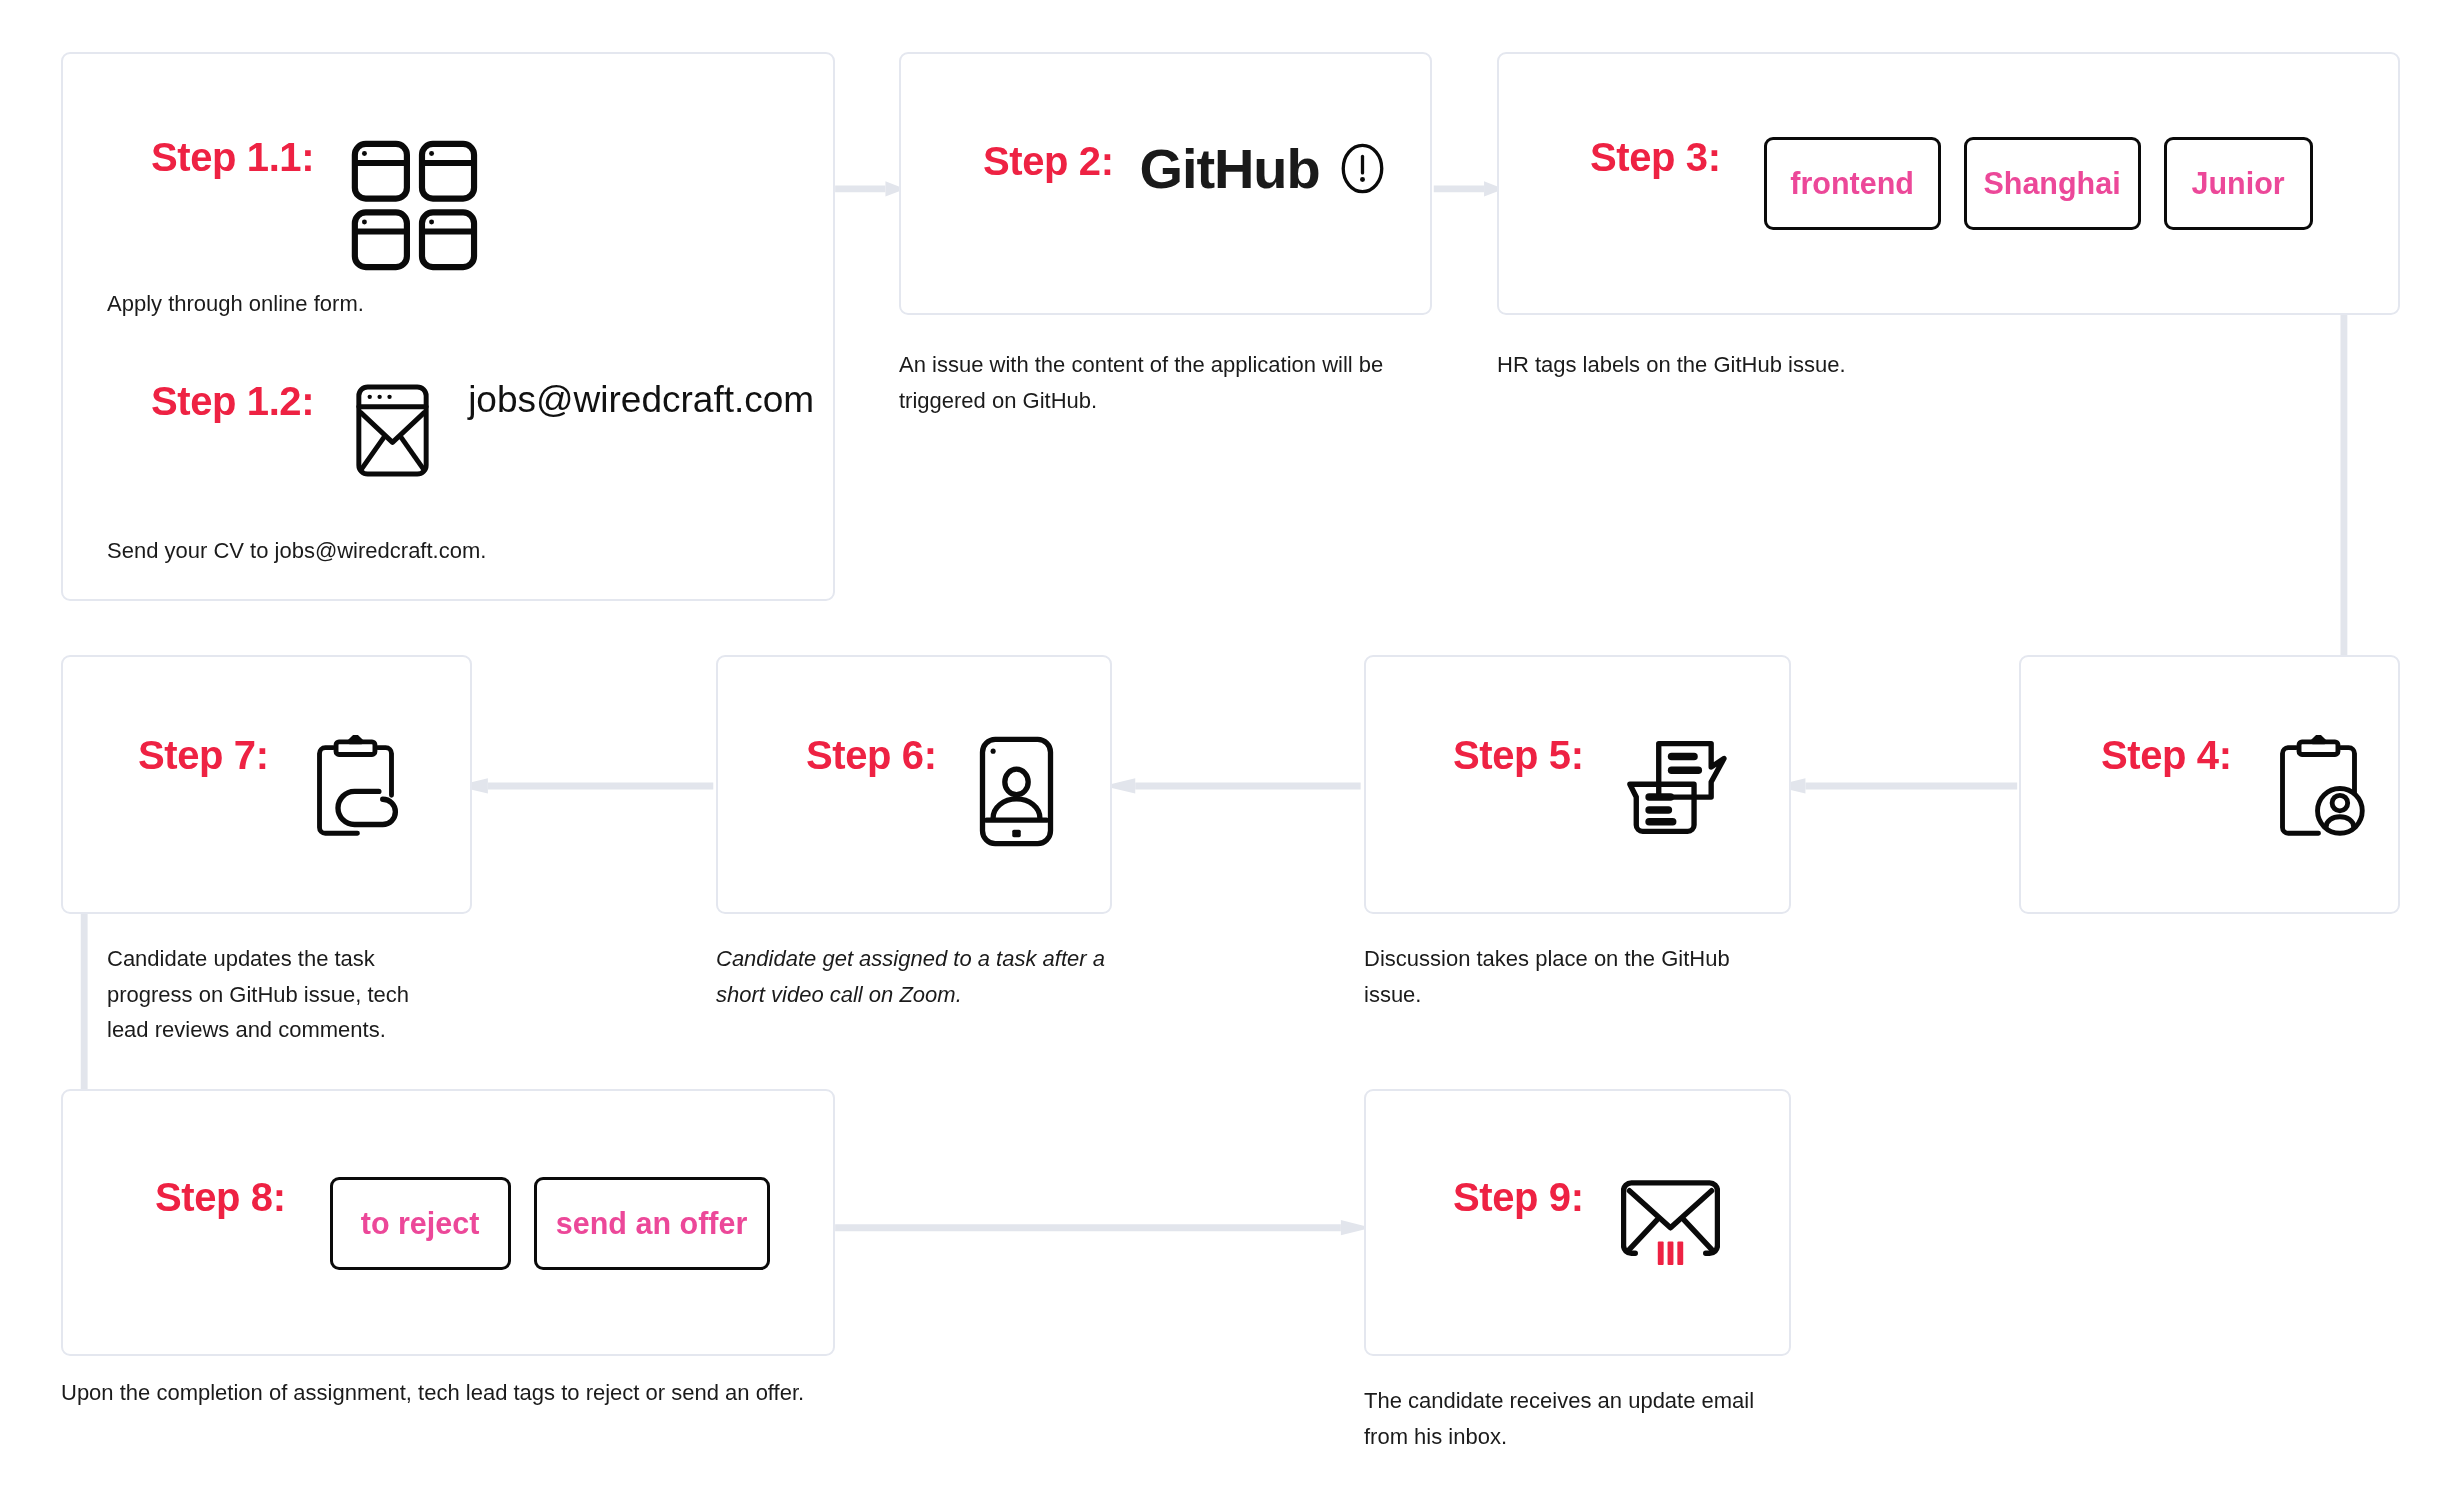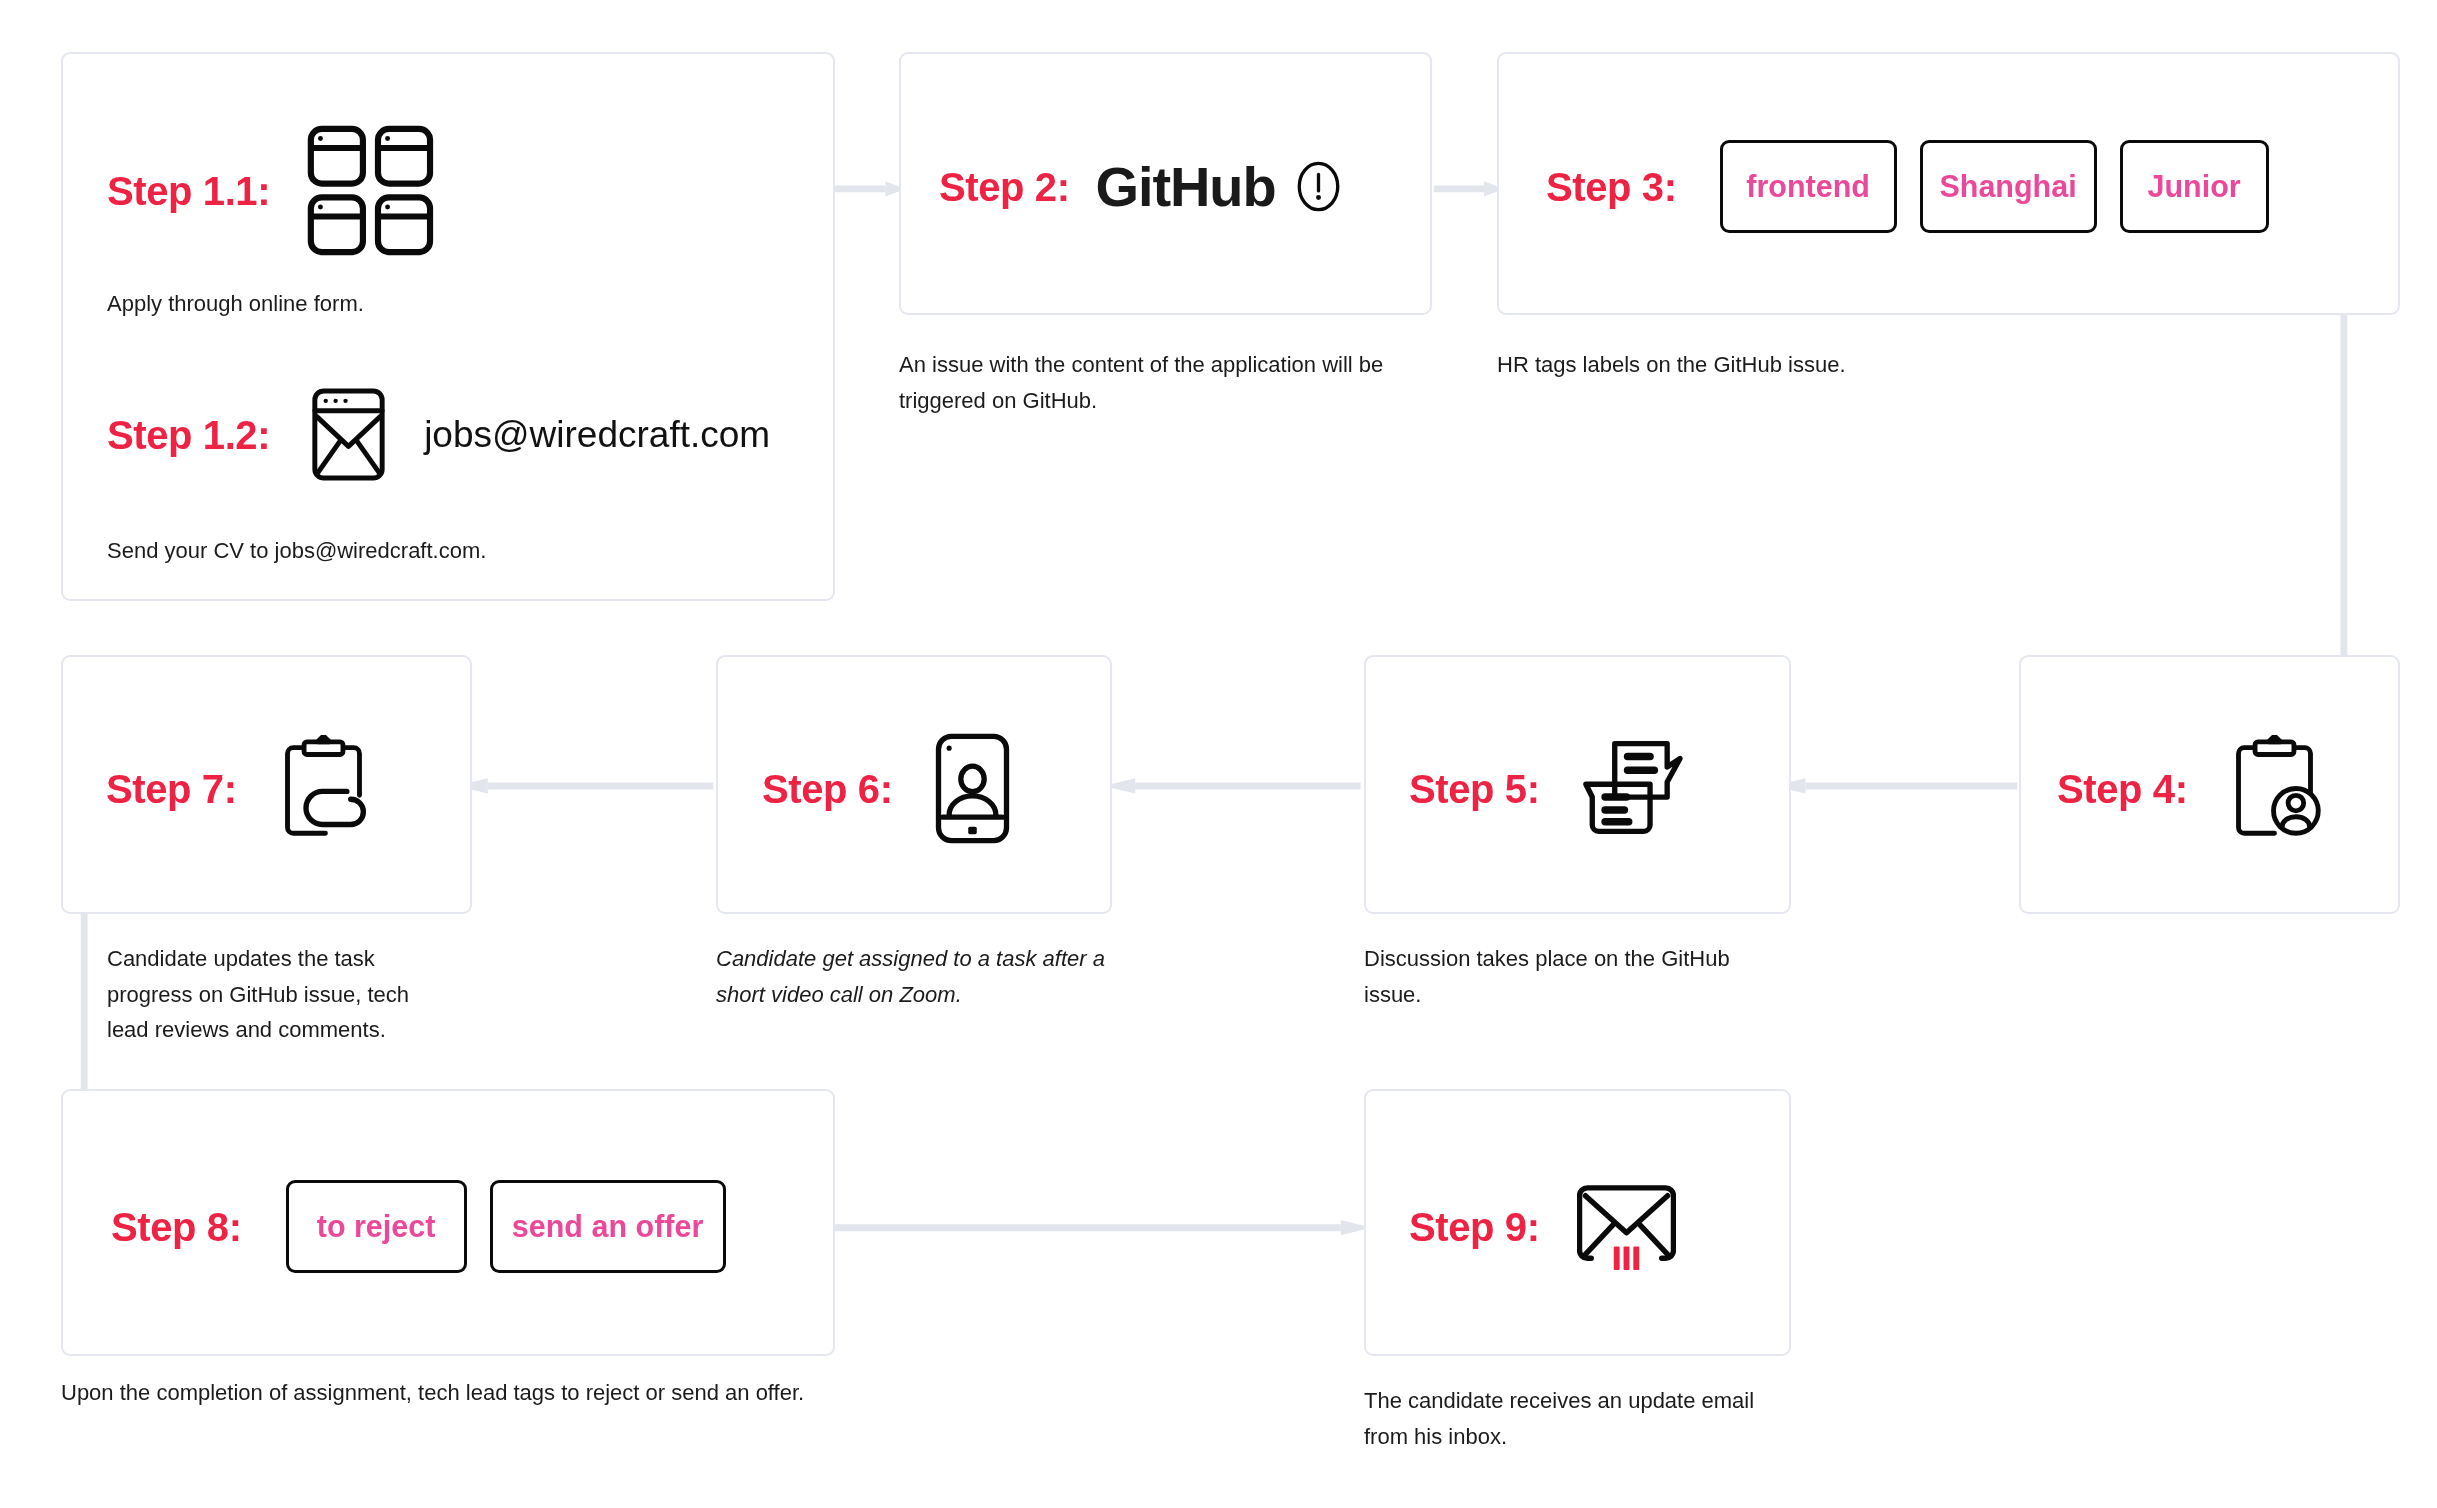--- a/index.html
+++ b/index.html
@@ -39,22 +39,23 @@
     box-sizing: border-box;
     background: #ffffff;
     border: 2.3px solid #E4E7EF;
     border-radius: 9.1px;
     z-index: 2;
   }
 
   .card-inner {
     position: absolute;
     display: flex;
-    align-items: center;
+    align-items: flex-start;
     z-index: 3;
+    margin-left: 44px;
   }
 
   .step-label {
     color: #EE2243;
     font-weight: 700;
     letter-spacing: -0.4px;
     white-space: nowrap;
     line-height: 1;
   }
 
@@ -217,21 +218,21 @@
     <span class="step-label" style="font-size:40px;">Step 3:</span>
     <span class="chip" style="margin-left:43px; width:177px; height:93px; font-size:30.5px;">frontend</span>
     <span class="chip" style="margin-left:23px; width:177px; height:93px; font-size:30.5px;">Shanghai</span>
     <span class="chip" style="margin-left:23px; width:149px; height:93px; font-size:30.5px;">Junior</span>
   </div>
 
   <div class="caption" style="left:1497px; top:347px; width:686px;">HR tags labels on the GitHub issue.</div>
 
   <div class="card" style="left:61px; top:655px; width:411px; height:259px;"></div>
 
-  <div class="card-inner" style="left:106px; top:735px; width:350px; height:107px;">
+  <div class="card-inner" style="left:94px; top:735px; width:350px; height:107px;">
     <span class="step-label" style="font-size:40px;">Step 7:</span>
     <span style="margin-left:37px;">
       <svg class="icon-svg" width="99" height="107" viewBox="0 0 100 110" fill="none" stroke="#0A0A0A" stroke-width="5" stroke-linecap="round" stroke-linejoin="round">
         <path d="M27,13 L19,13 a6,6 0 0 0 -6,6 L13,95 a6,6 0 0 0 6,6 L52,101"></path>
         <path d="M73,13 L81,13 a6,6 0 0 1 6,6 L87,62"></path>
         <rect x="30" y="7" width="40" height="13" rx="3"></rect>
         <path d="M50,1 L56,7 L44,7 Z" fill="#0A0A0A"></path>
         <path d="M78,66 a13,13 0 0 1 0,26 L49,92 a17,17 0 0 1 0,-34 L74,58" stroke-width="5.5"></path>
       </svg>
     </span>

